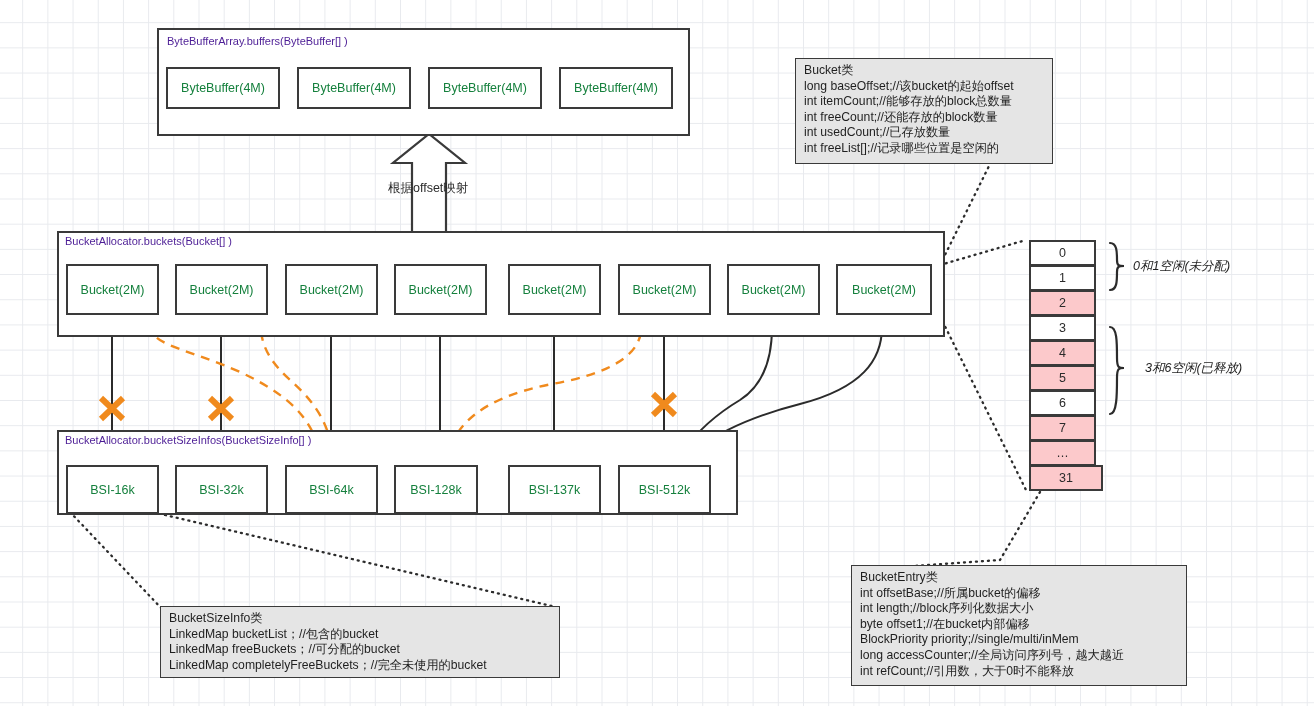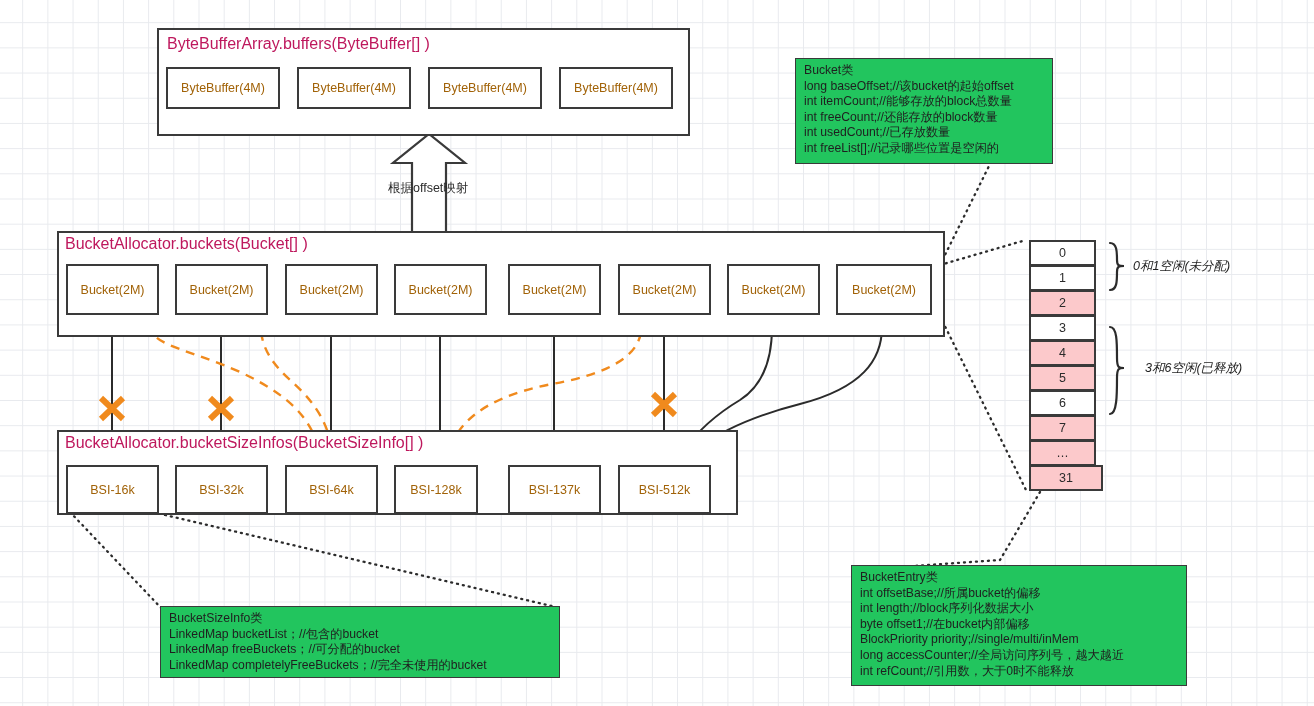--- a/index.html
+++ b/index.html
@@ -19,31 +19,31 @@
     background-size:25.2px 25.2px;
     background-position:-3px -3px;
   }
   #svglayer{position:absolute;left:0;top:0;width:1314px;height:706px;}
   .node{position:absolute;box-sizing:border-box;}
 
   .container-box{
     border:2px solid #3a3a3a;background:#ffffff;
   }
   .container-title{
-    position:absolute;font-size:16px;color:#be185d;white-space:nowrap;
+    position:absolute;font-size:11px;color:#4c1d95;white-space:nowrap;
   }
   .cell{
     position:absolute;box-sizing:border-box;
     border:2px solid #3a3a3a;background:#ffffff;
     display:flex;align-items:center;justify-content:center;
-    font-size:12.5px;color:#a16207;white-space:nowrap;
+    font-size:12.5px;color:#15803d;white-space:nowrap;
   }
   .note{
     position:absolute;box-sizing:border-box;
-    border:1.5px solid #3a3a3a;background:#22c55e;
+    border:1.5px solid #3a3a3a;background:#e5e5e5;
     padding:4px 6px 5px 8px;
     font-size:12.2px;line-height:15.6px;color:#1f1f1f;white-space:pre;
   }
   .fl-row{
     position:absolute;box-sizing:border-box;
     border:2px solid #3a3a3a;
     display:flex;align-items:center;justify-content:center;
     font-size:12.5px;color:#2b2b2b;
   }
   .fl-free{background:#ffffff;}

